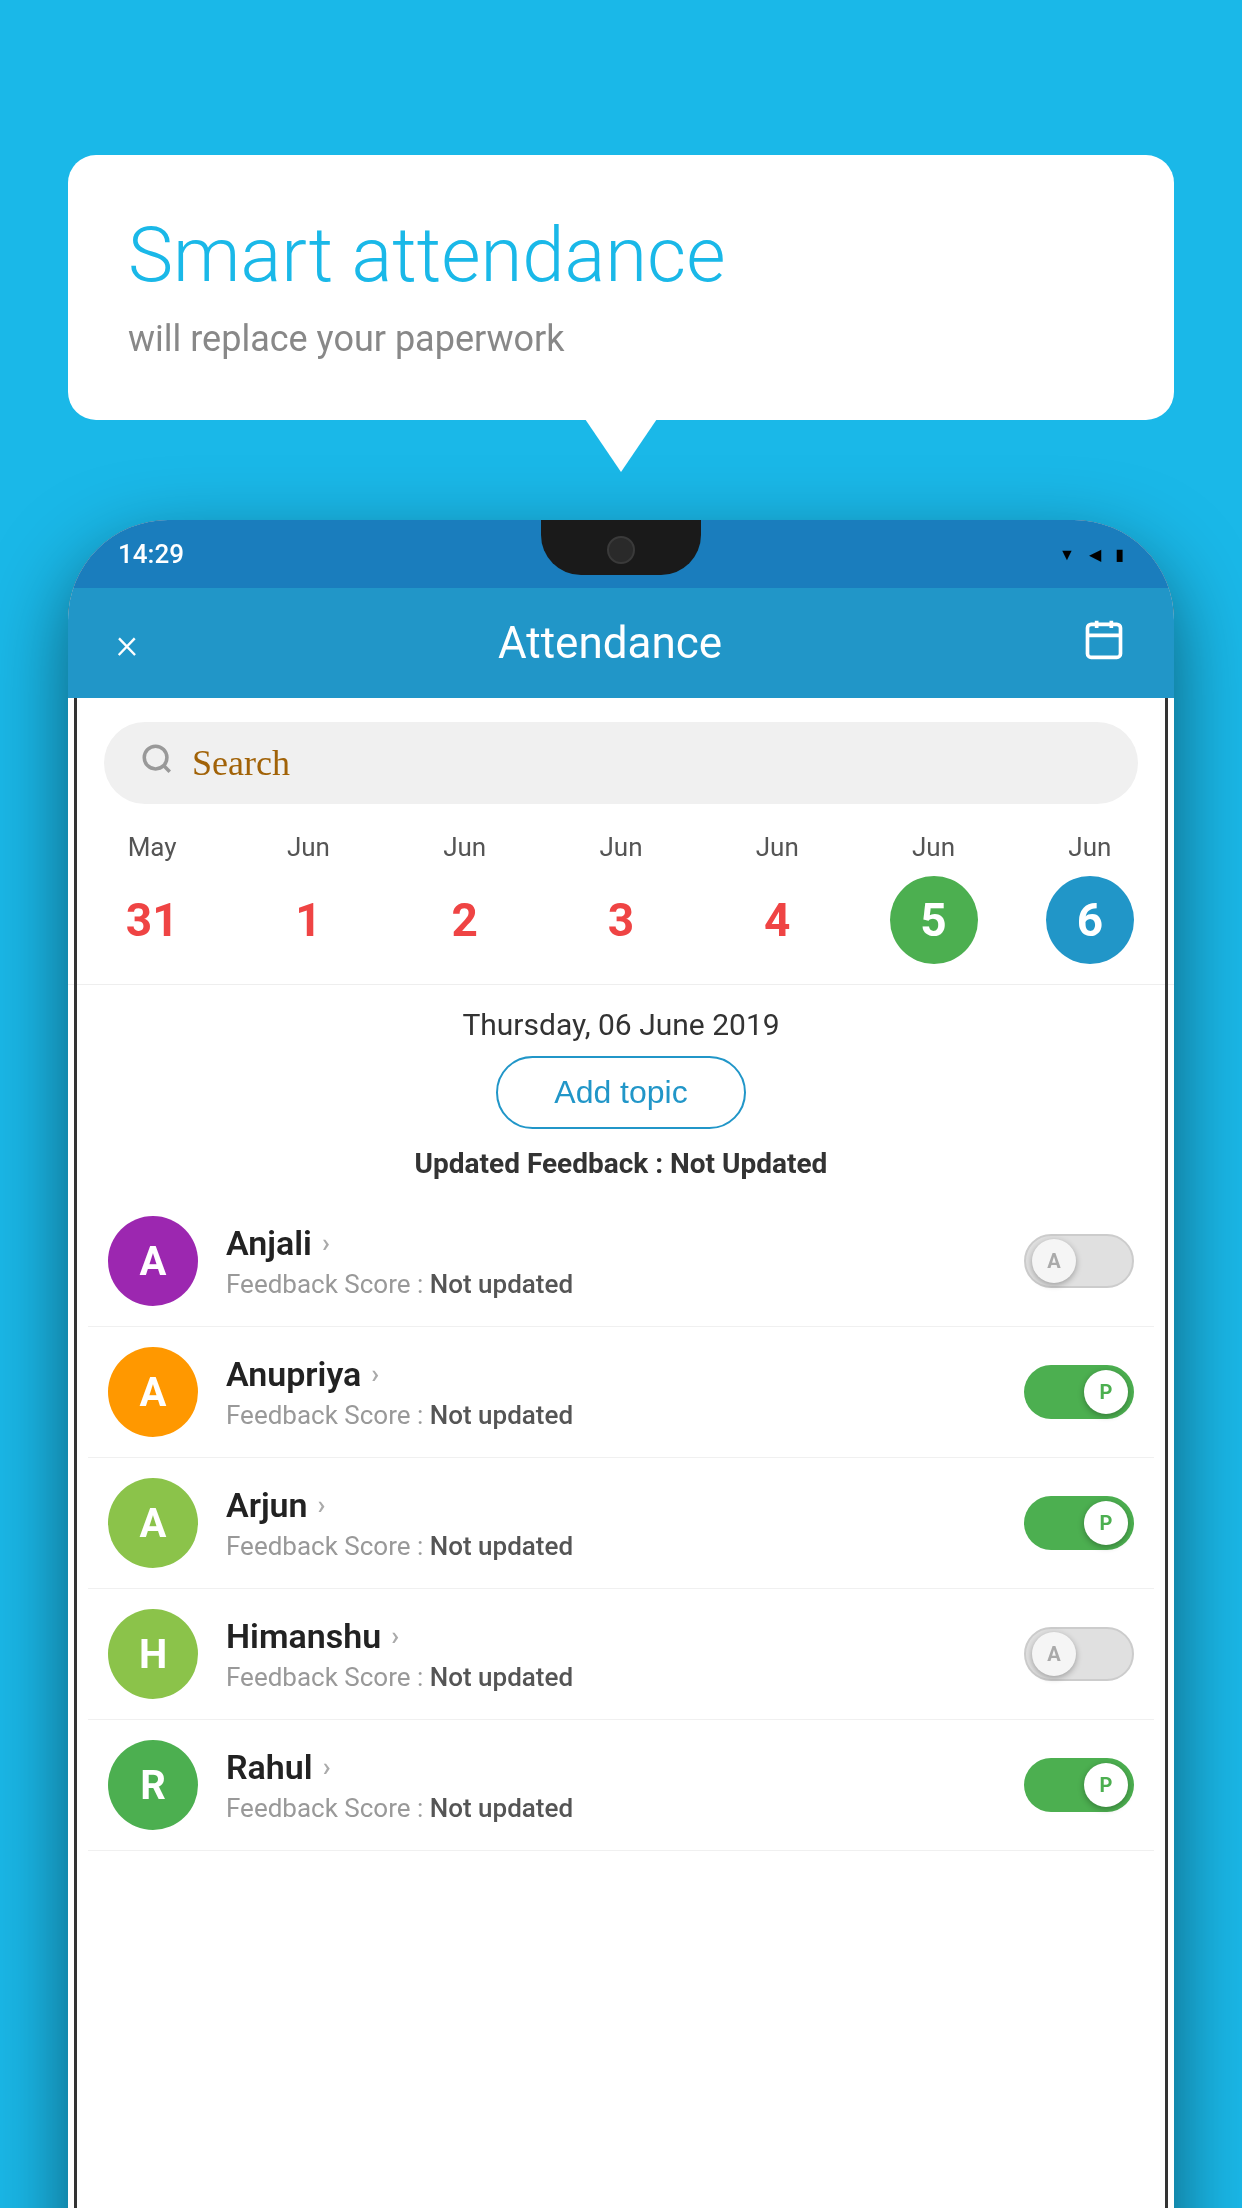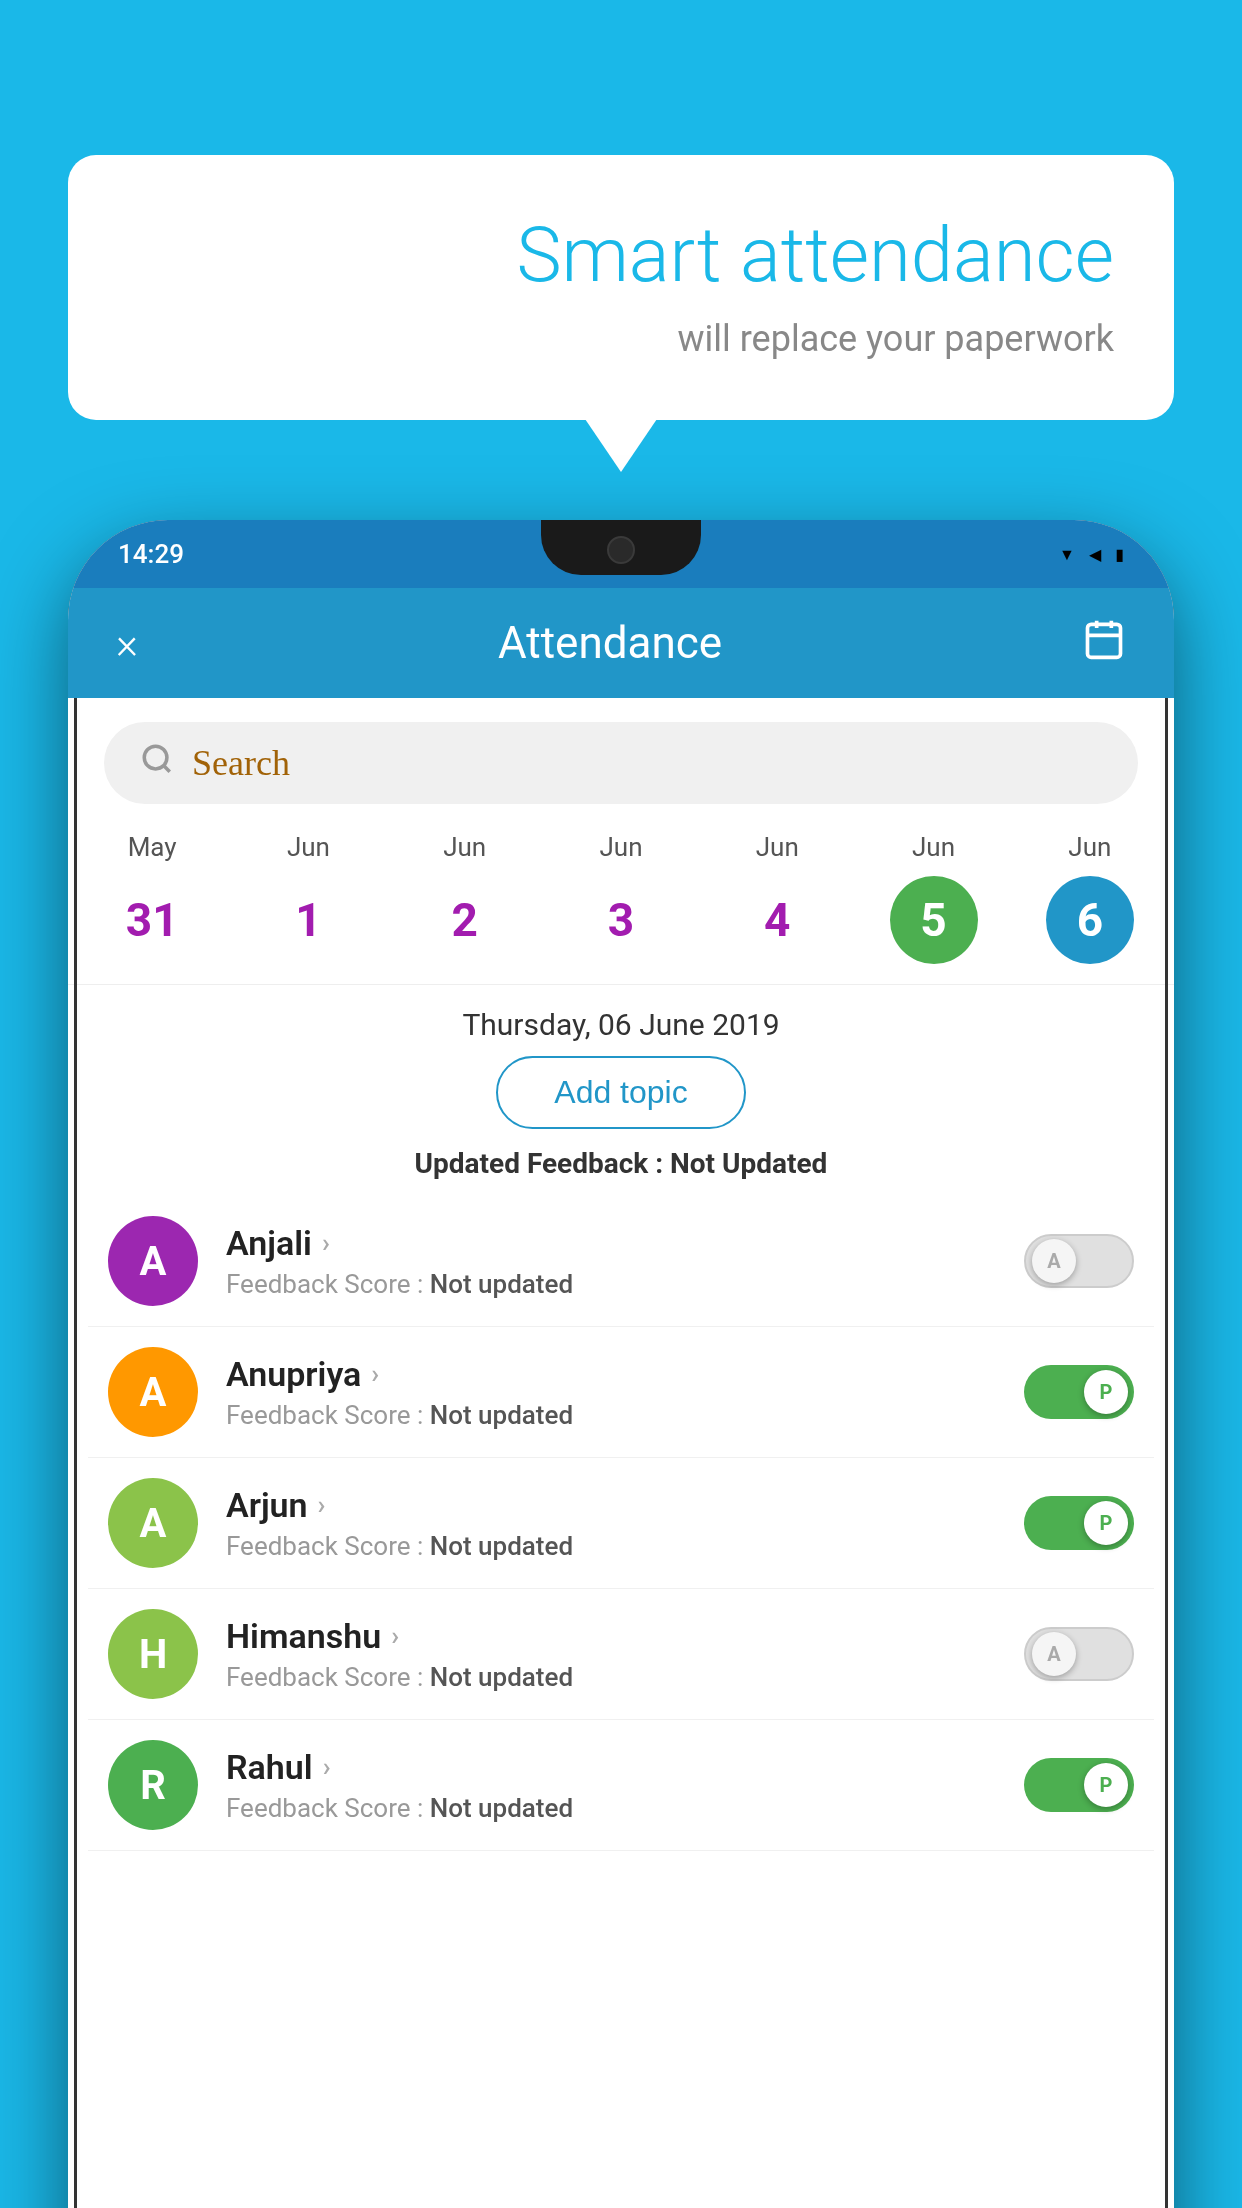--- a/index.html
+++ b/index.html
@@ -18,21 +18,21 @@
       position: absolute;
       top: 155px;
       left: 68px;
       right: 68px;
     }
 
     .speech-bubble {
       background: white;
       border-radius: 28px;
       padding: 55px 60px 60px;
-      text-align: right;
+      text-align: left;
       position: relative;
     }
 
     .speech-bubble::after {
       content: '';
       position: absolute;
       bottom: -52px;
       left: 50%;
       transform: translateX(-50%);
       border-left: 38px solid transparent;
@@ -234,21 +234,21 @@
 
     .cal-month {
       font-size: 26px;
       color: #555;
       font-weight: 400;
     }
 
     .cal-date {
       font-size: 46px;
       font-weight: 700;
-      color: #a21caf;
+      color: #ef4444;
       width: 88px;
       height: 88px;
       display: flex;
       align-items: center;
       justify-content: center;
       border-radius: 50%;
     }
 
     .cal-date.today {
       background: #4caf50;

